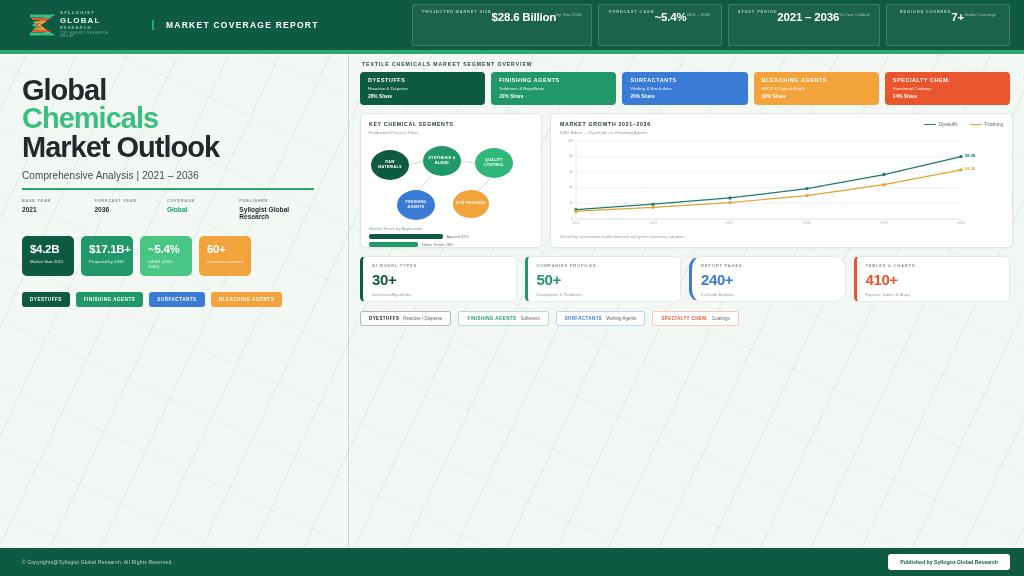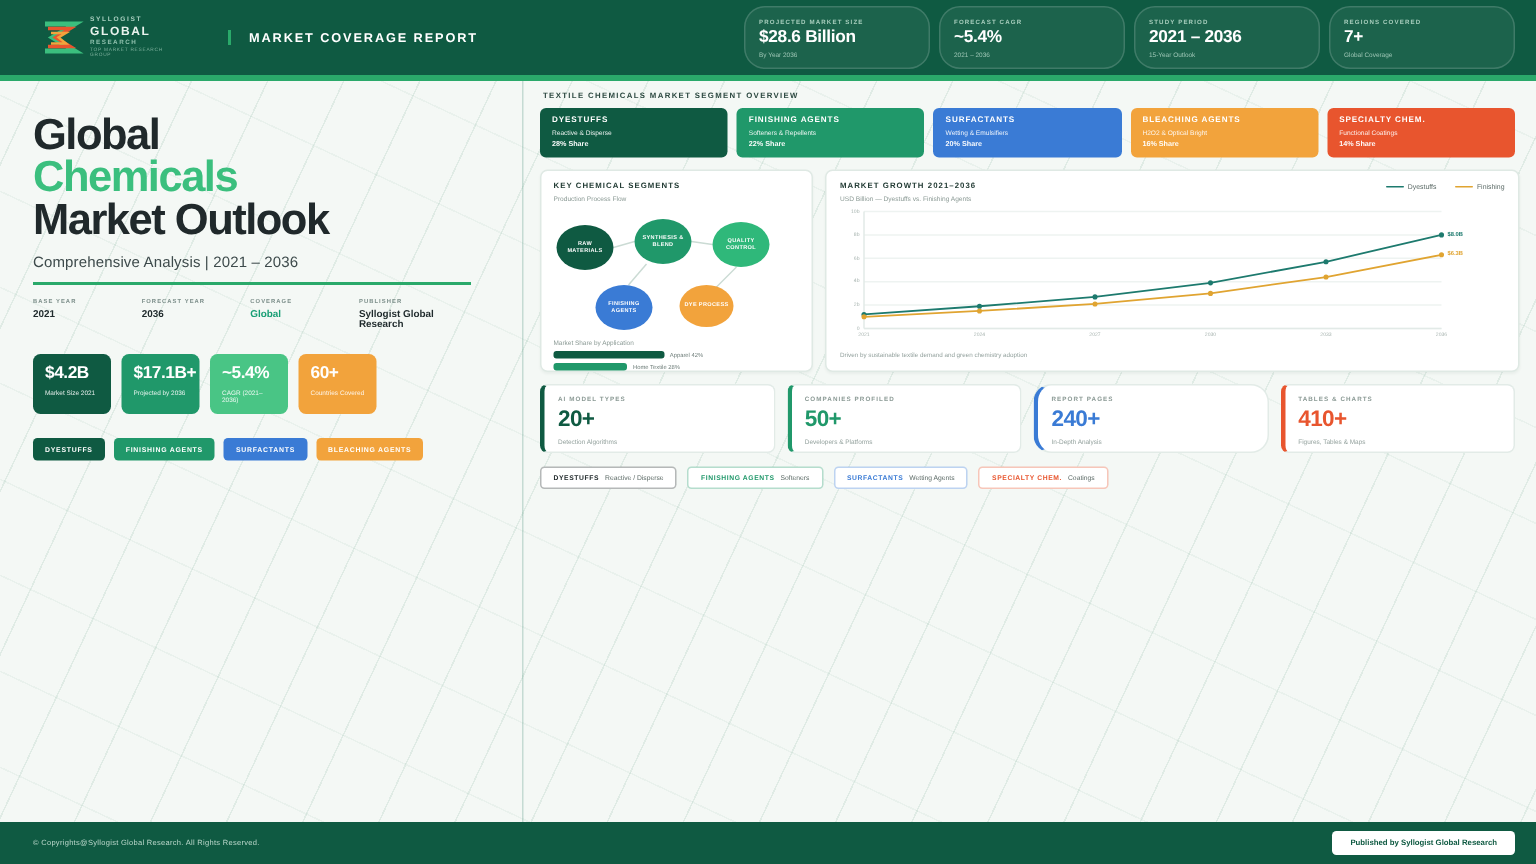--- a/index.html
+++ b/index.html
@@ -39,22 +39,22 @@
   .report-title{
     margin-left:30px; padding-left:12px;
     border-left:2px solid #2aa96a;
     color:#ffffff; font-size:8.5px; font-weight:700; letter-spacing:1.25px;
   }
 
   .kpi-row{ position:absolute; right:14px; top:4px; display:flex; gap:6px; height:42px;}
   .kpi{
     background:rgba(255,255,255,.055);
     border:1px solid rgba(255,255,255,.16);
-    border-radius:14px; padding:4px 9px 3px 9px;
-    min-width:124px; display:flex; flex-direction:column; justify-content:center;
+    border-radius:2px; padding:4px 9px 3px 9px;
+    min-width:124px; display:flex; flex-direction:row; justify-content:center;
   }
   .kpi .k-lab{ font-size:4.1px; letter-spacing:.75px; color:#a6cdbc; font-weight:600; text-transform:uppercase;}
   .kpi .k-val{ font-size:11.5px; font-weight:700; color:#fff; margin-top:2px; letter-spacing:-.2px;}
   .kpi .k-sub{ font-size:4.3px; color:#9cc5b4; margin-top:2.5px;}
 
   
   .left{ position:absolute; left:0; top:54px; width:348px; height:494px; padding:22px 22px 0 22px;}
   .htitle{ font-size:29px; font-weight:800; line-height:.98; letter-spacing:-1px;}
   .h-dark{ color:#20292b; }
   .h-teal{ color:#169e74; }
@@ -389,21 +389,21 @@
             <div class="xtick" style="left: 324px;">2033</div>
             <div class="xtick" style="left: 401px;">2036</div>
           </div>
         <div class="chart-note">Driven by sustainable textile demand and green chemistry adoption</div>
       </div>
     </div>
 
     <div class="mcards" id="mcardRow">
         <div class="mcard" style="border-left-color: rgb(15, 90, 66);">
           <div class="mc-lab">AI MODEL TYPES</div>
-          <div class="mc-val" style="color: rgb(15, 90, 66);">20+</div>
+          <div class="mc-val" style="color: rgb(15, 90, 66);">30+</div>
           <div class="mc-sub">Detection Algorithms</div>
         </div>
         <div class="mcard" style="border-left-color: rgb(32, 152, 106);">
           <div class="mc-lab">COMPANIES PROFILED</div>
           <div class="mc-val" style="color: rgb(32, 152, 106);">50+</div>
           <div class="mc-sub">Developers &amp; Platforms</div>
         </div>
         <div class="mcard" style="border-left-color: rgb(58, 123, 213); border-radius: 12px;">
           <div class="mc-lab">REPORT PAGES</div>
           <div class="mc-val" style="color: rgb(58, 123, 213);">240+</div>

